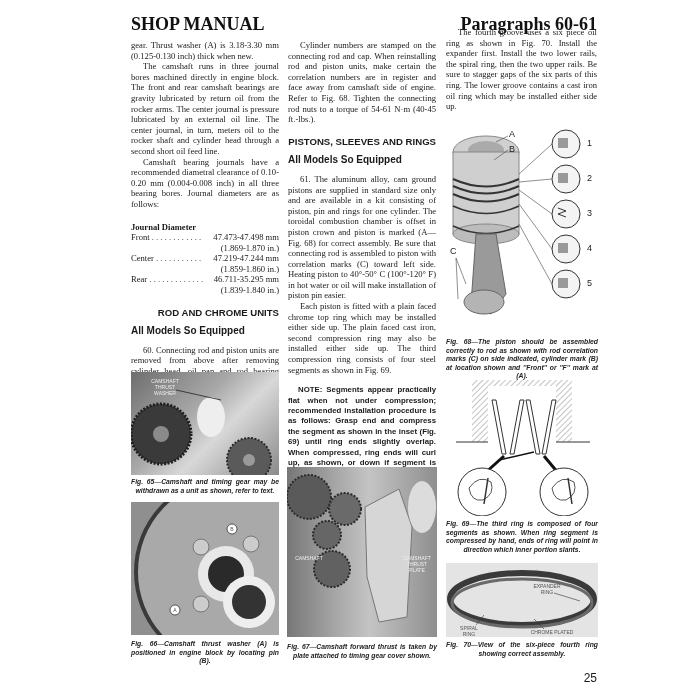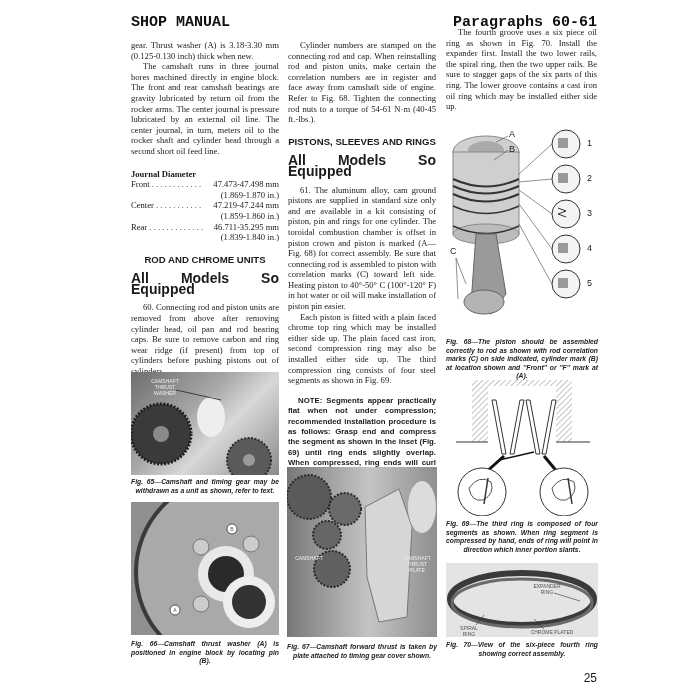--- a/index.html
+++ b/index.html
@@ -1,27 +1,27 @@
 <!DOCTYPE html>
 <html><head>
 <meta charset="utf-8">
 <style>
   html, body { margin:0; padding:0; background:#ffffff; }
   body { width:700px; height:700px; position:relative; overflow:hidden; font-family:"Liberation Serif", serif; color:#1a1a1a; }
-  .hdr { position:absolute; top:14px; font-family:Liberation Mono, monospace; font-weight:bold; font-size:15px; color:#111; }
+  .hdr { position:absolute; top:14px; font-family:Liberation Serif, serif; font-weight:bold; font-size:18px; color:#111; }
   .hdr-left { left:131px; }
   .hdr-right { right:103px;text-align:center; }
   .col { position:absolute; font-size:8.6px; line-height:10.6px; text-align:justify; }
   .col p { margin:0; text-indent:12px; }
   .col p.noind { text-indent:0; }
   .c1 { left:131px; top:40px; width:148px; }
   .c2 { left:288px; top:40px; width:148px; }
   .c3 { left:446px; top:27px; width:151px; }
-  .sect { font-family:"Liberation Sans", sans-serif; font-weight:bold; font-size:9.6px; text-align:center; margin:12px 0 8px 0; text-indent:0; }
-  .sub { font-family:"Liberation Sans", sans-serif; font-weight:bold; font-size:14px; margin:0 0 8px 0; }
+  .sect { font-family:"Liberation Sans", sans-serif; font-weight:bold; font-size:9.6px; text-align:right; margin:12px 0 8px 0; text-indent:0; }
+  .sub { font-family:"Liberation Sans", sans-serif; font-weight:bold; font-size:10px; margin:0 0 8px 0; }
   .tblh { font-weight:bold; margin-top:12px; }
   .row { display:flex; justify-content:space-between; }
   .row .lbl { white-space:nowrap; overflow:hidden; }
   .row2 { text-align:right; }
   .note { font-family:"Liberation Sans", sans-serif; font-weight:bold; font-size:7.8px; line-height:10.4px; text-align:justify; text-indent:10px; margin-top:10px; }
   .b { font-weight:normal; }
   .fig { position:absolute; background:#cfcfcf; overflow:hidden; }
   .cap { position:absolute; font-family:"Liberation Sans", sans-serif; font-style:italic; font-weight:bold; font-size:6.8px; line-height:8.6px; text-align:justify; text-align-last:center; color:#222; }
   .pagenum { position:absolute; right:103px; bottom:15px; font-family:"Liberation Sans", sans-serif; font-weight:normal; font-size:12px; }
   .lbl-small { position:absolute; font-family:"Liberation Sans", sans-serif; font-size:5px; line-height:6px; color:#fff; text-align:center; }
@@ -30,20 +30,21 @@
 </style>
 </head>
 <body>
 
 <div class="hdr hdr-left">SHOP MANUAL</div>
 <div class="hdr hdr-right">Paragraphs 60-61</div>
 
 <div class="col c1">
   <p class="noind">gear. Thrust washer (A) is 3.18-3.30 mm (0.125-0.130 inch) thick when new.</p>
   <p>The camshaft runs in three journal bores machined directly in engine block. The front and rear camshaft bearings are gravity lubricated by return oil from the rocker arms. The center journal is pressure lubricated by an external oil line. The center journal, in turn, meters oil to the rocker shaft and cylinder head through a second short oil feed line.</p>
+  <p>Camshaft bearing journals have a recommended diametral clearance of 0.10-0.20 mm (0.004-0.008 inch) in all three bearing bores. Journal diameters are as follows:</p>
   <div class="tblh">Journal Diameter</div>
   <div>
     <div class="row">
       <span class="lbl">Front . . . . . . . . . . . .</span>
       <span>47.473-47.498 mm</span>
     </div>
     <div class="row2">(1.869-1.870 in.)</div>
     <div class="row">
       <span class="lbl">Center . . . . . . . . . . .</span>
       <span>47.219-47.244 mm</span>

